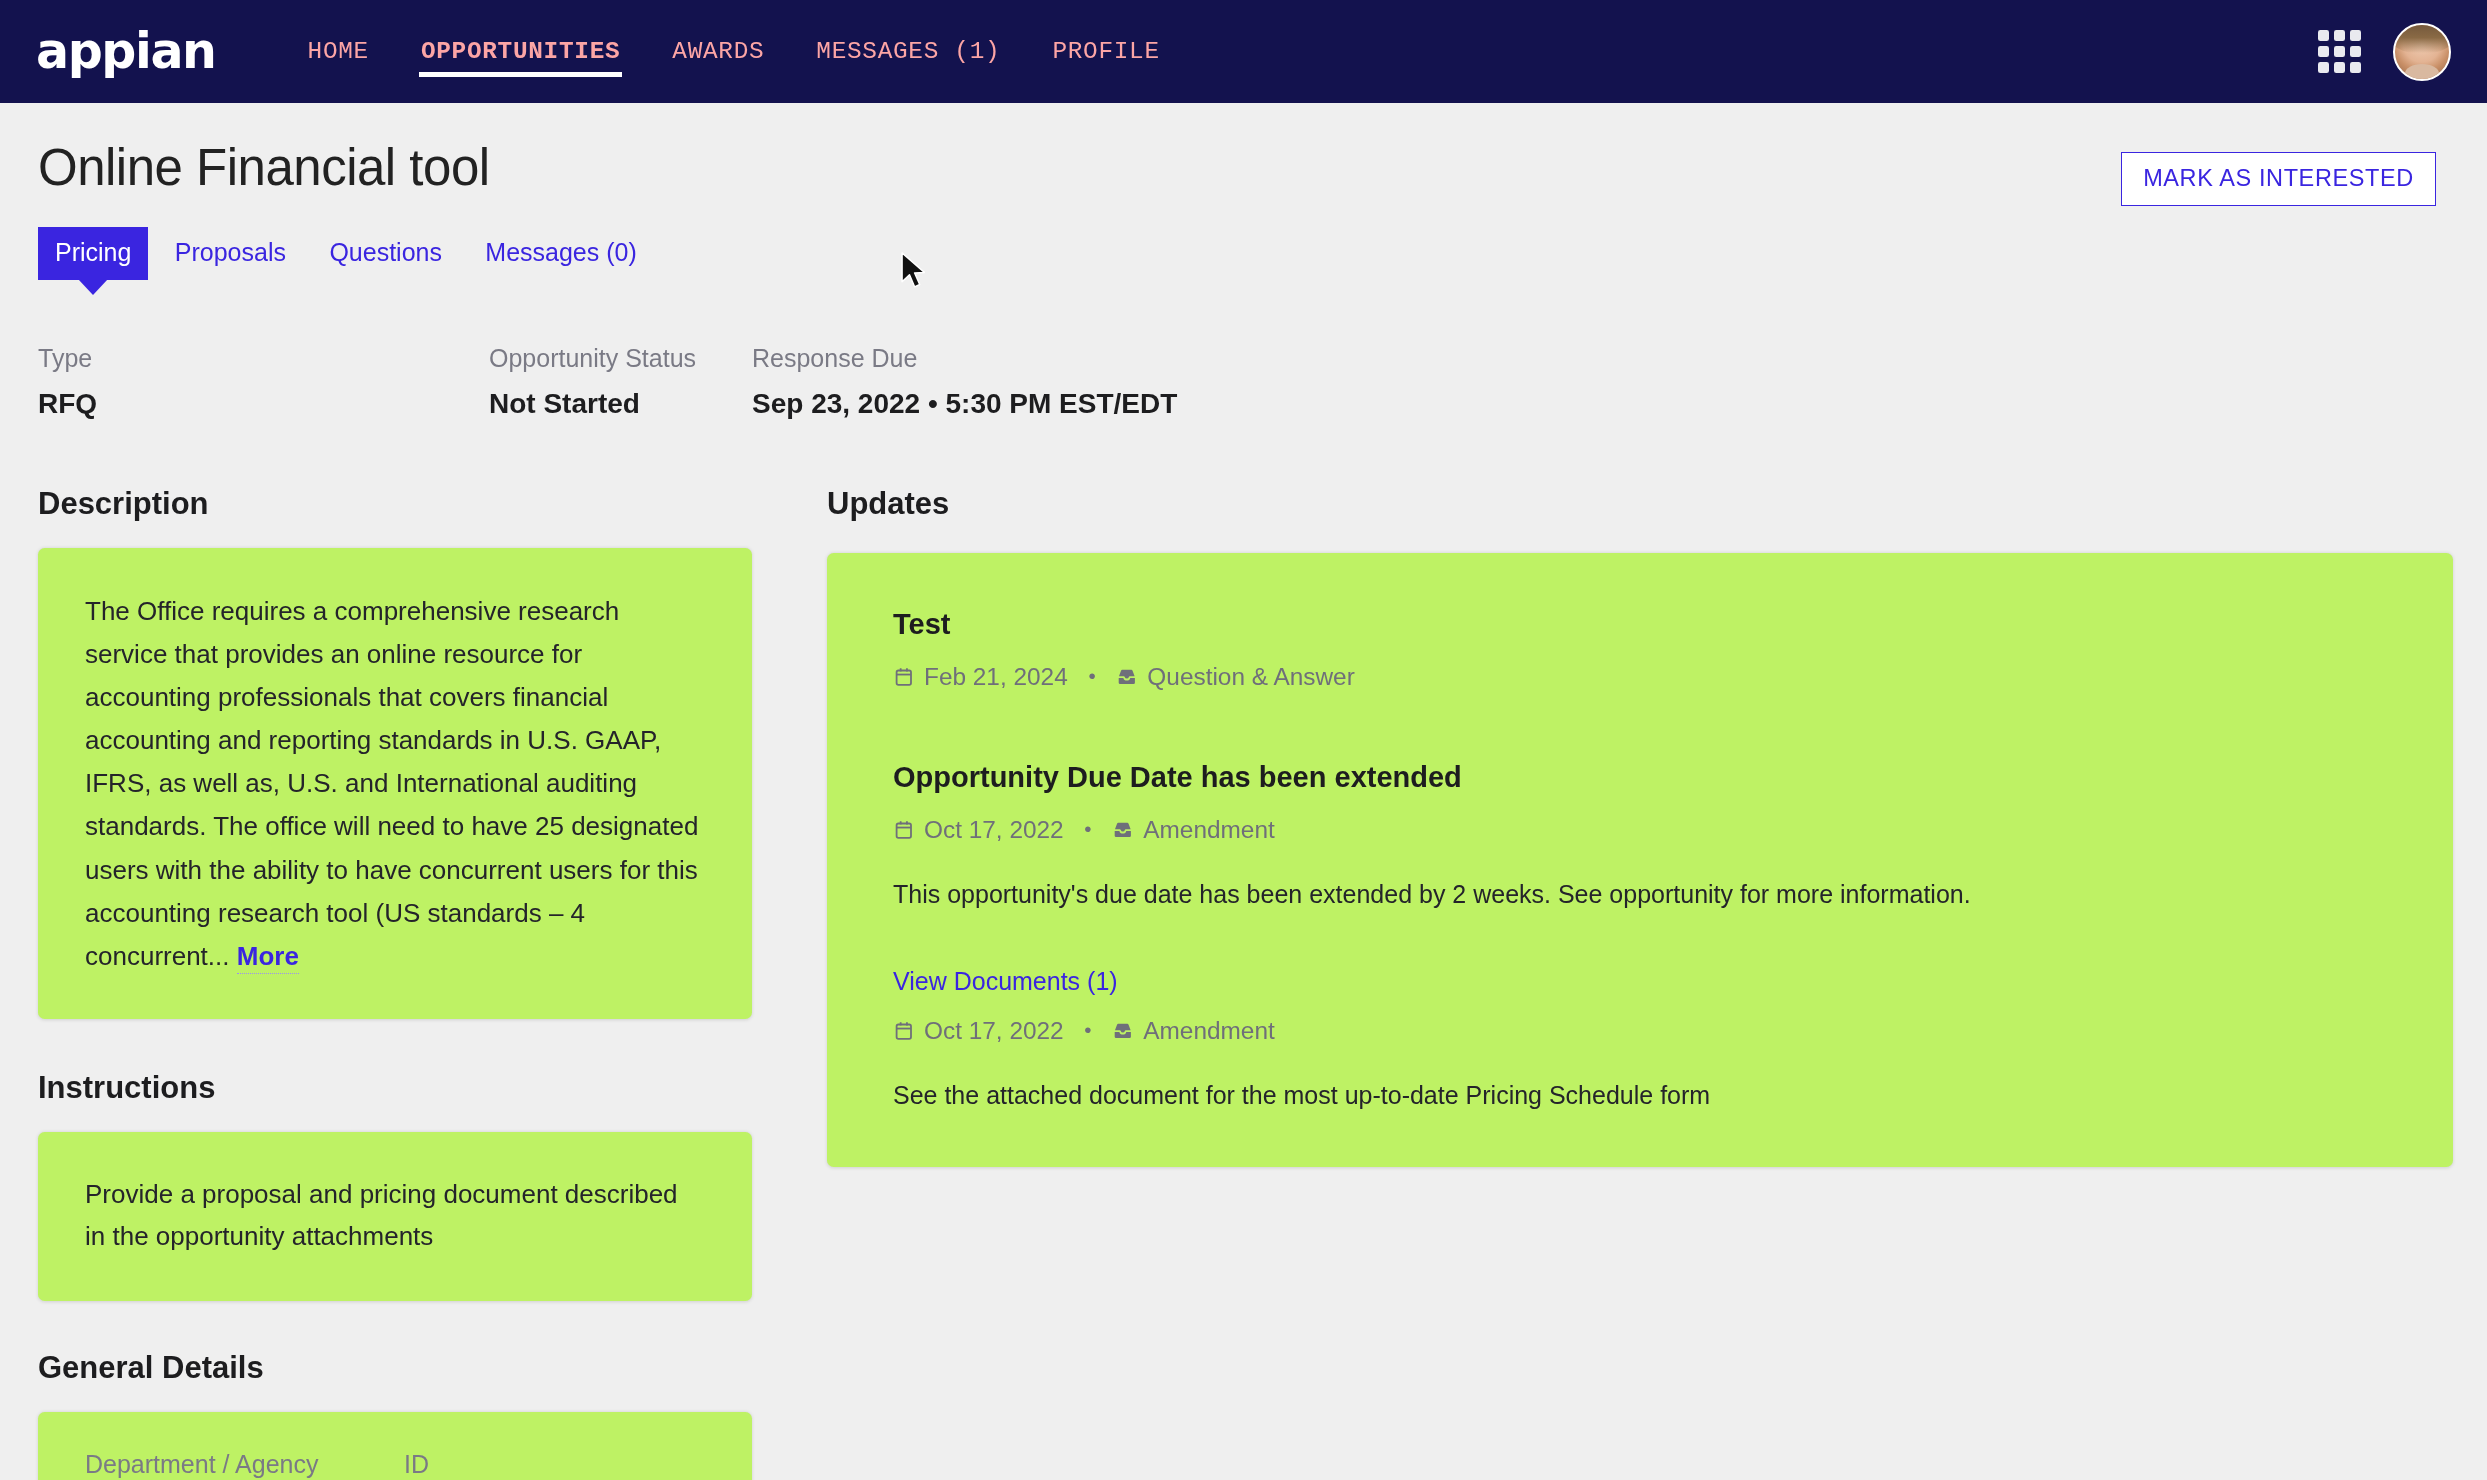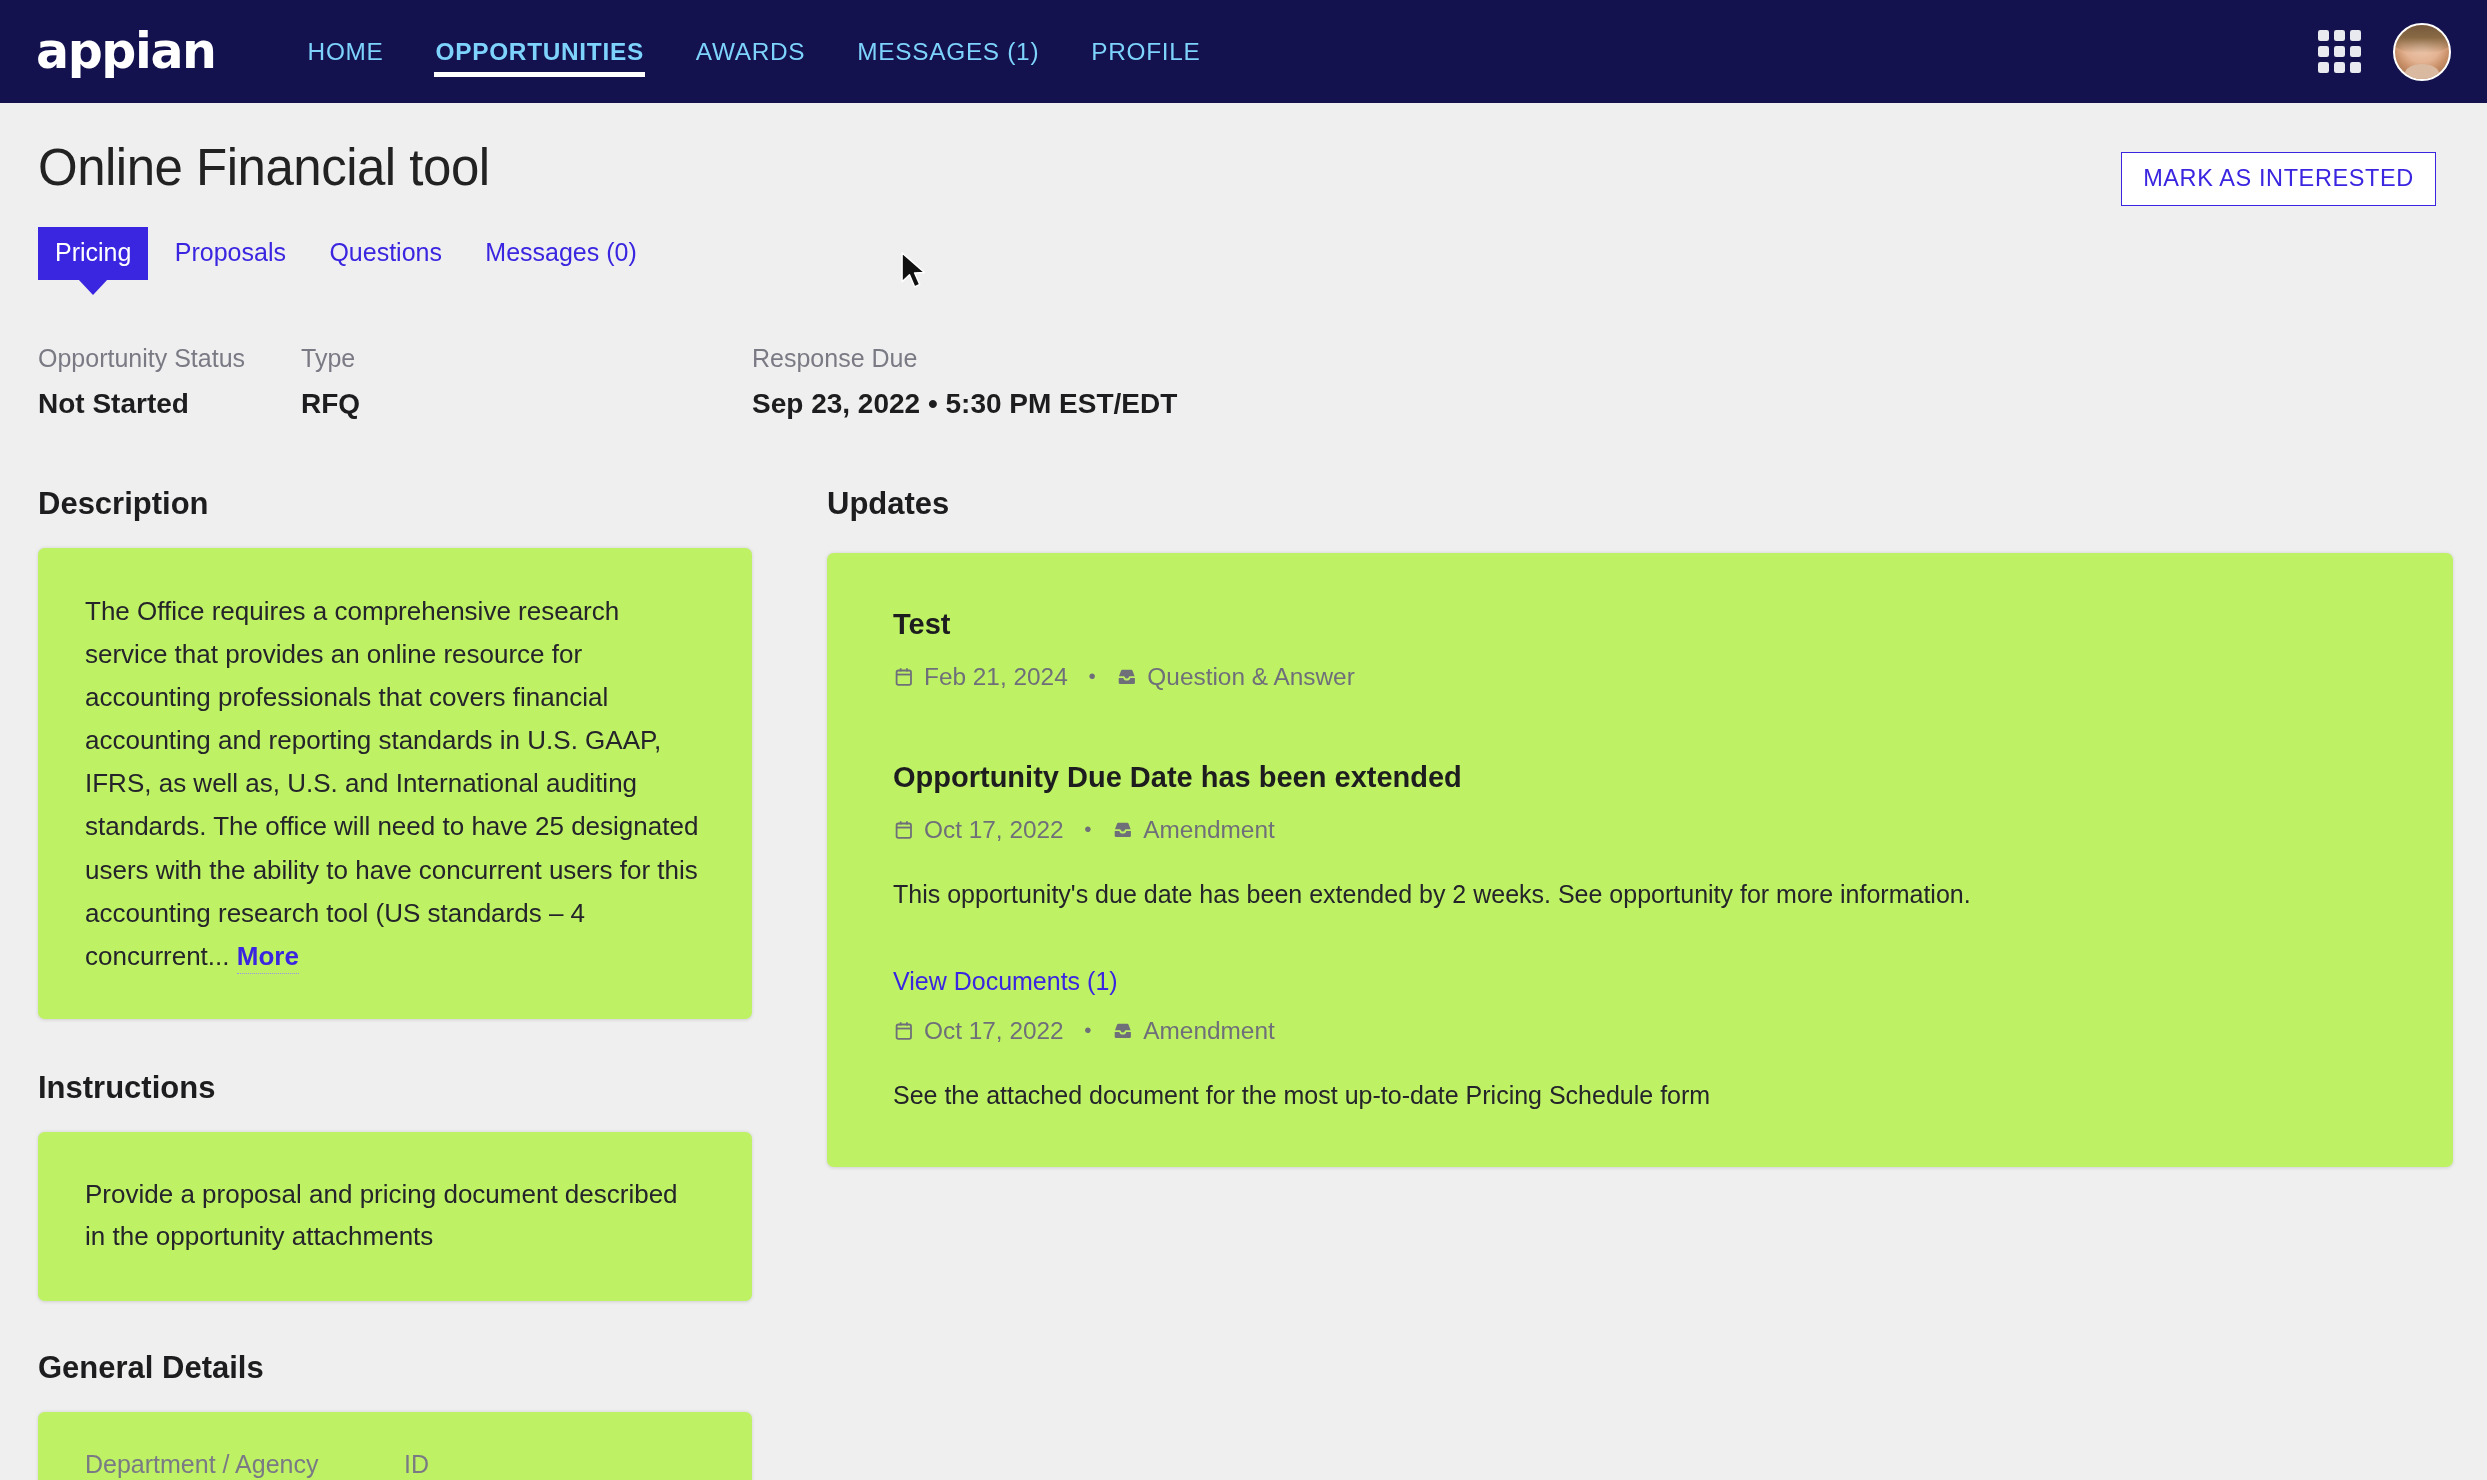--- a/index.html
+++ b/index.html
@@ -22,30 +22,31 @@
   .logo {
     color: #ffffff;
     font-size: 49px;
     font-weight: 700;
     letter-spacing: -1.4px;
     margin-right: 66px;
     font-family: "DejaVu Sans", sans-serif;
   }
   .nav-links { display: flex; align-items: center; height: 100%; }
   .nav-link {
-    color: #7dd3fc;
+    color: #fca5a5;
     font-size: 24.4px;
     letter-spacing: 0.7px;
     padding: 0 26px;
     height: 100%;
     display: flex;
     align-items: center;
     position: relative;
     cursor: pointer;
     white-space: nowrap;
+    font-family: Liberation Mono, monospace;
   }
   .nav-link.active { font-weight: 700; }
   .nav-link.active::after {
     content: "";
     position: absolute;
     left: 24.4px; right: 24.4px;
     bottom: 26px;
     height: 4.7px;
     background: #ffffff;
   }
@@ -300,27 +301,27 @@
 </div>
 
 <div class="tabs">
   <div class="tab active">Pricing</div>
   <div class="tab">Proposals</div>
   <div class="tab">Questions</div>
   <div class="tab">Messages (0)</div>
 </div>
 
 <div class="meta-row">
+  <div class="meta-block mb-type">
+    <div class="meta-label">Type</div>
+    <div class="meta-value">RFQ</div>
+  </div>
   <div class="meta-block mb-status">
     <div class="meta-label">Opportunity Status</div>
     <div class="meta-value">Not Started</div>
-  </div>
-  <div class="meta-block mb-type">
-    <div class="meta-label">Type</div>
-    <div class="meta-value">RFQ</div>
   </div>
   <div class="meta-block">
     <div class="meta-label">Response Due</div>
     <div class="meta-value">Sep 23, 2022 • 5:30 PM EST/EDT</div>
   </div>
 </div>
 
 <div class="columns">
 
   <div class="col-left">

